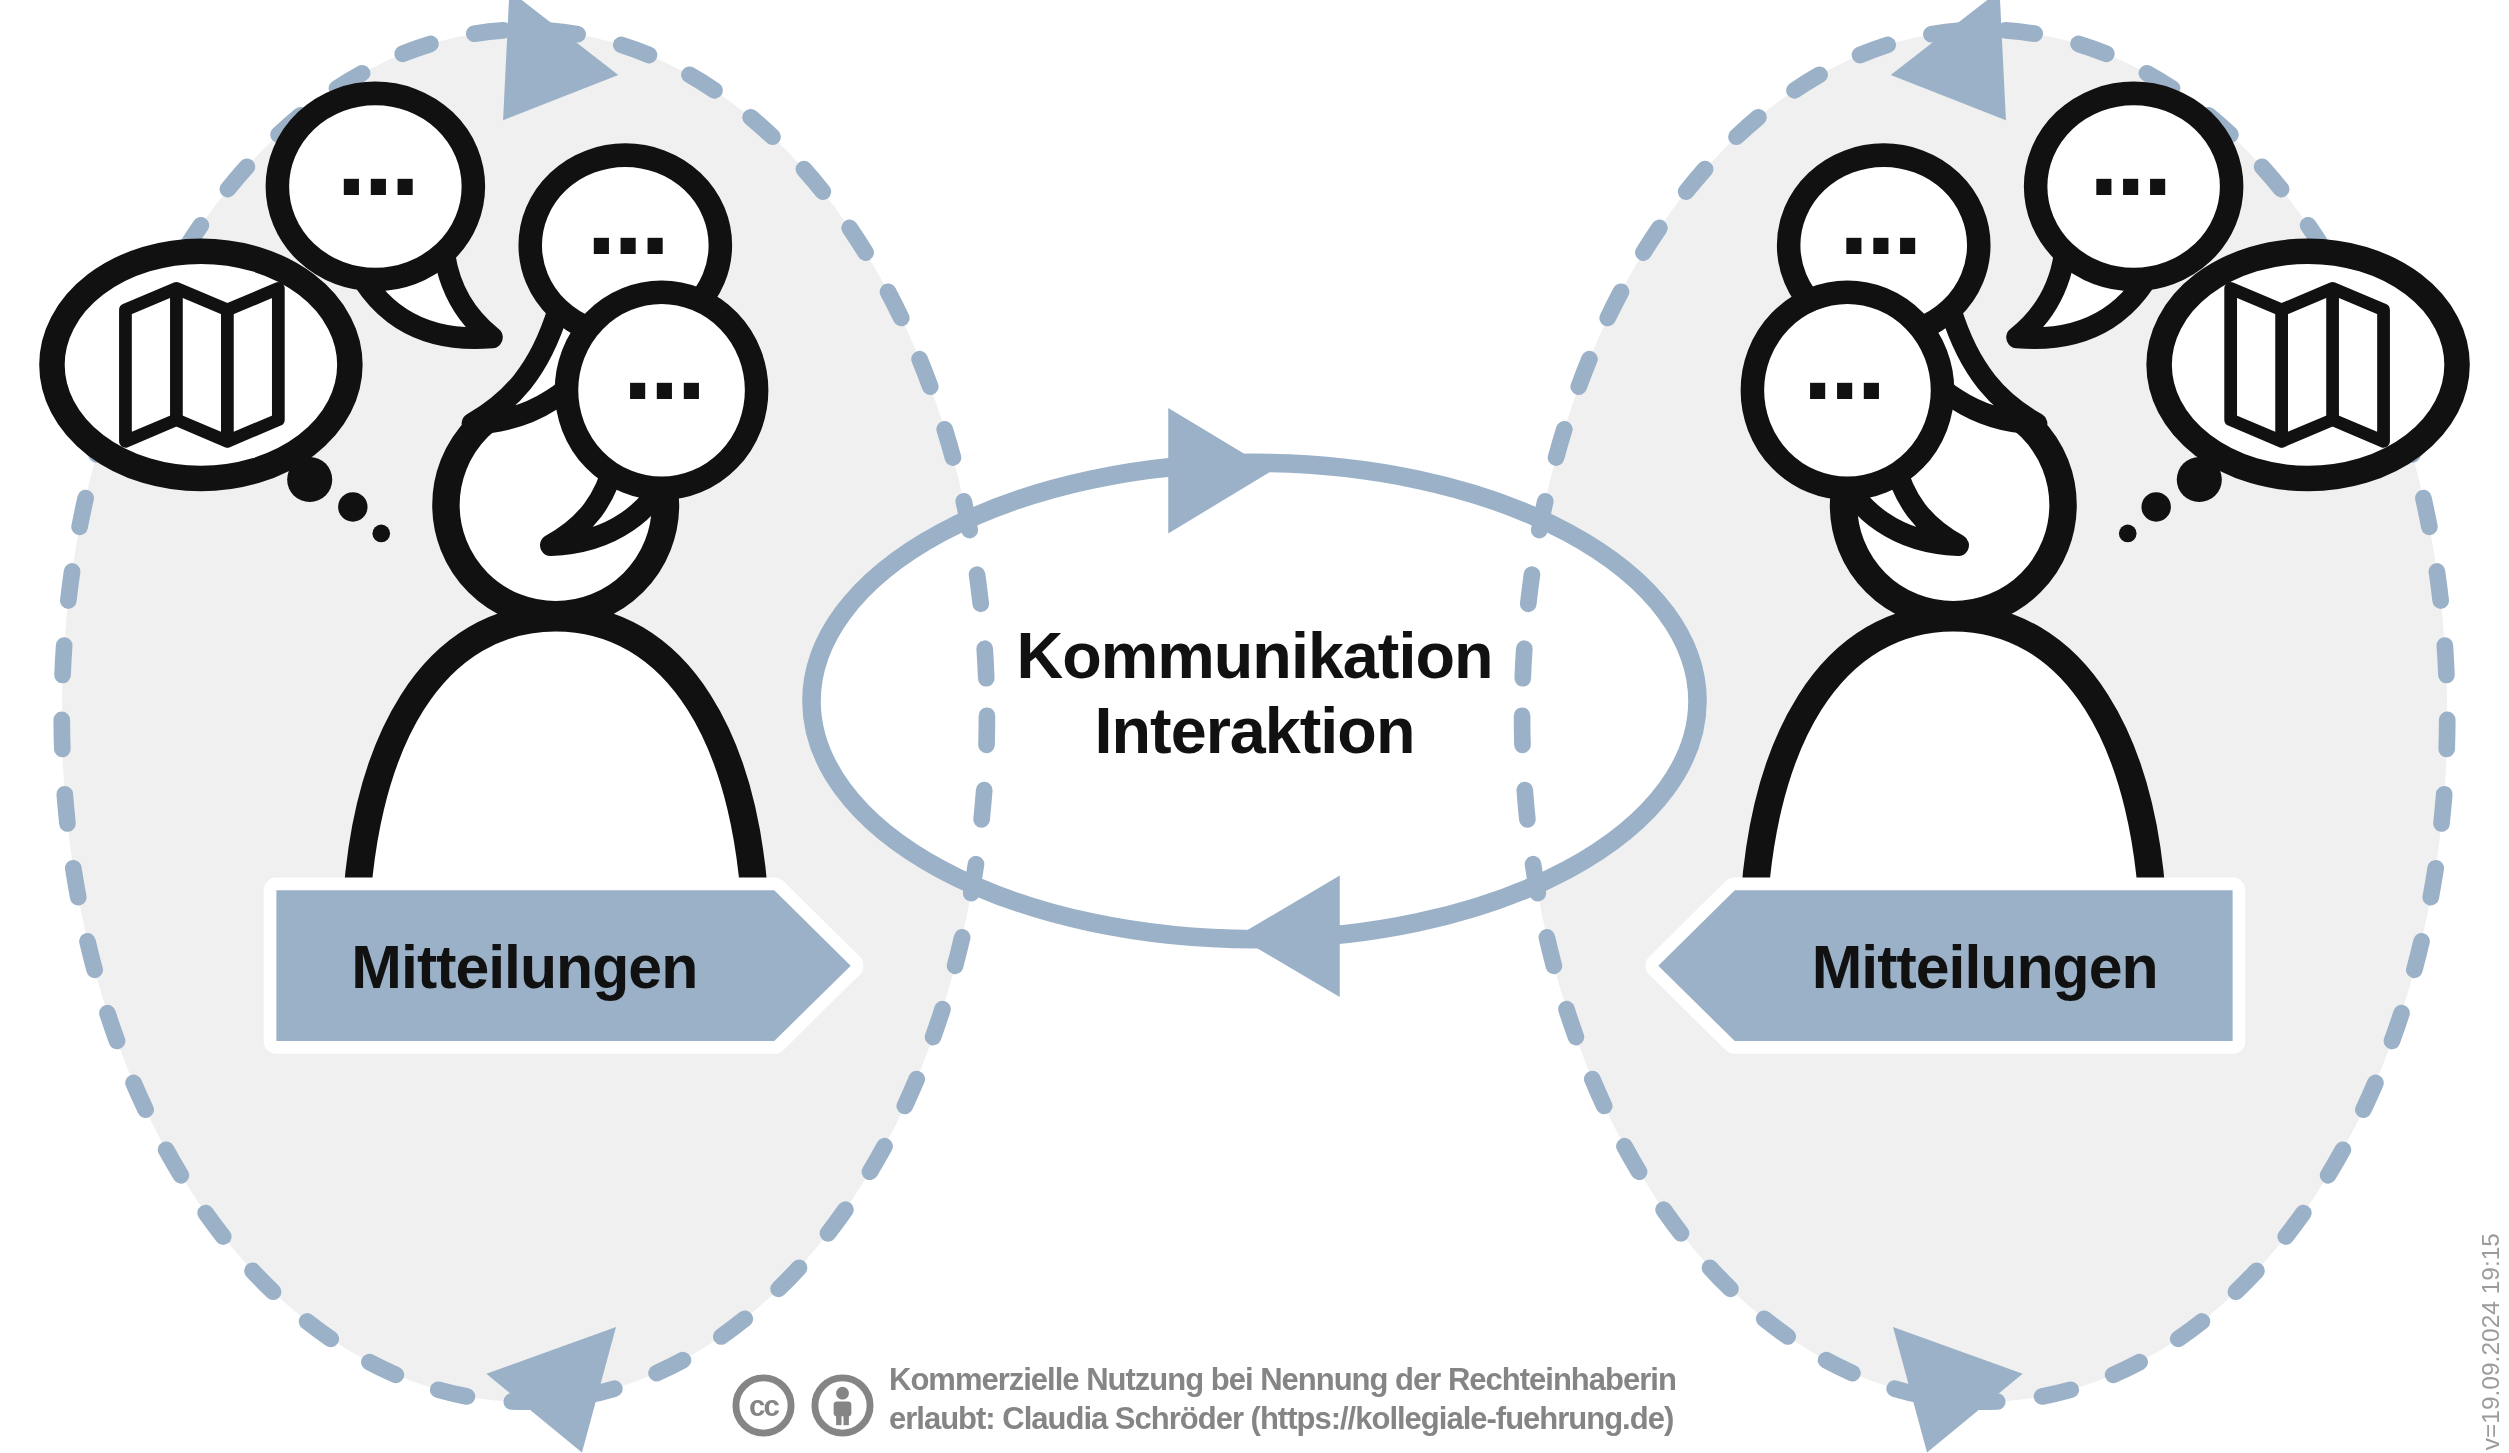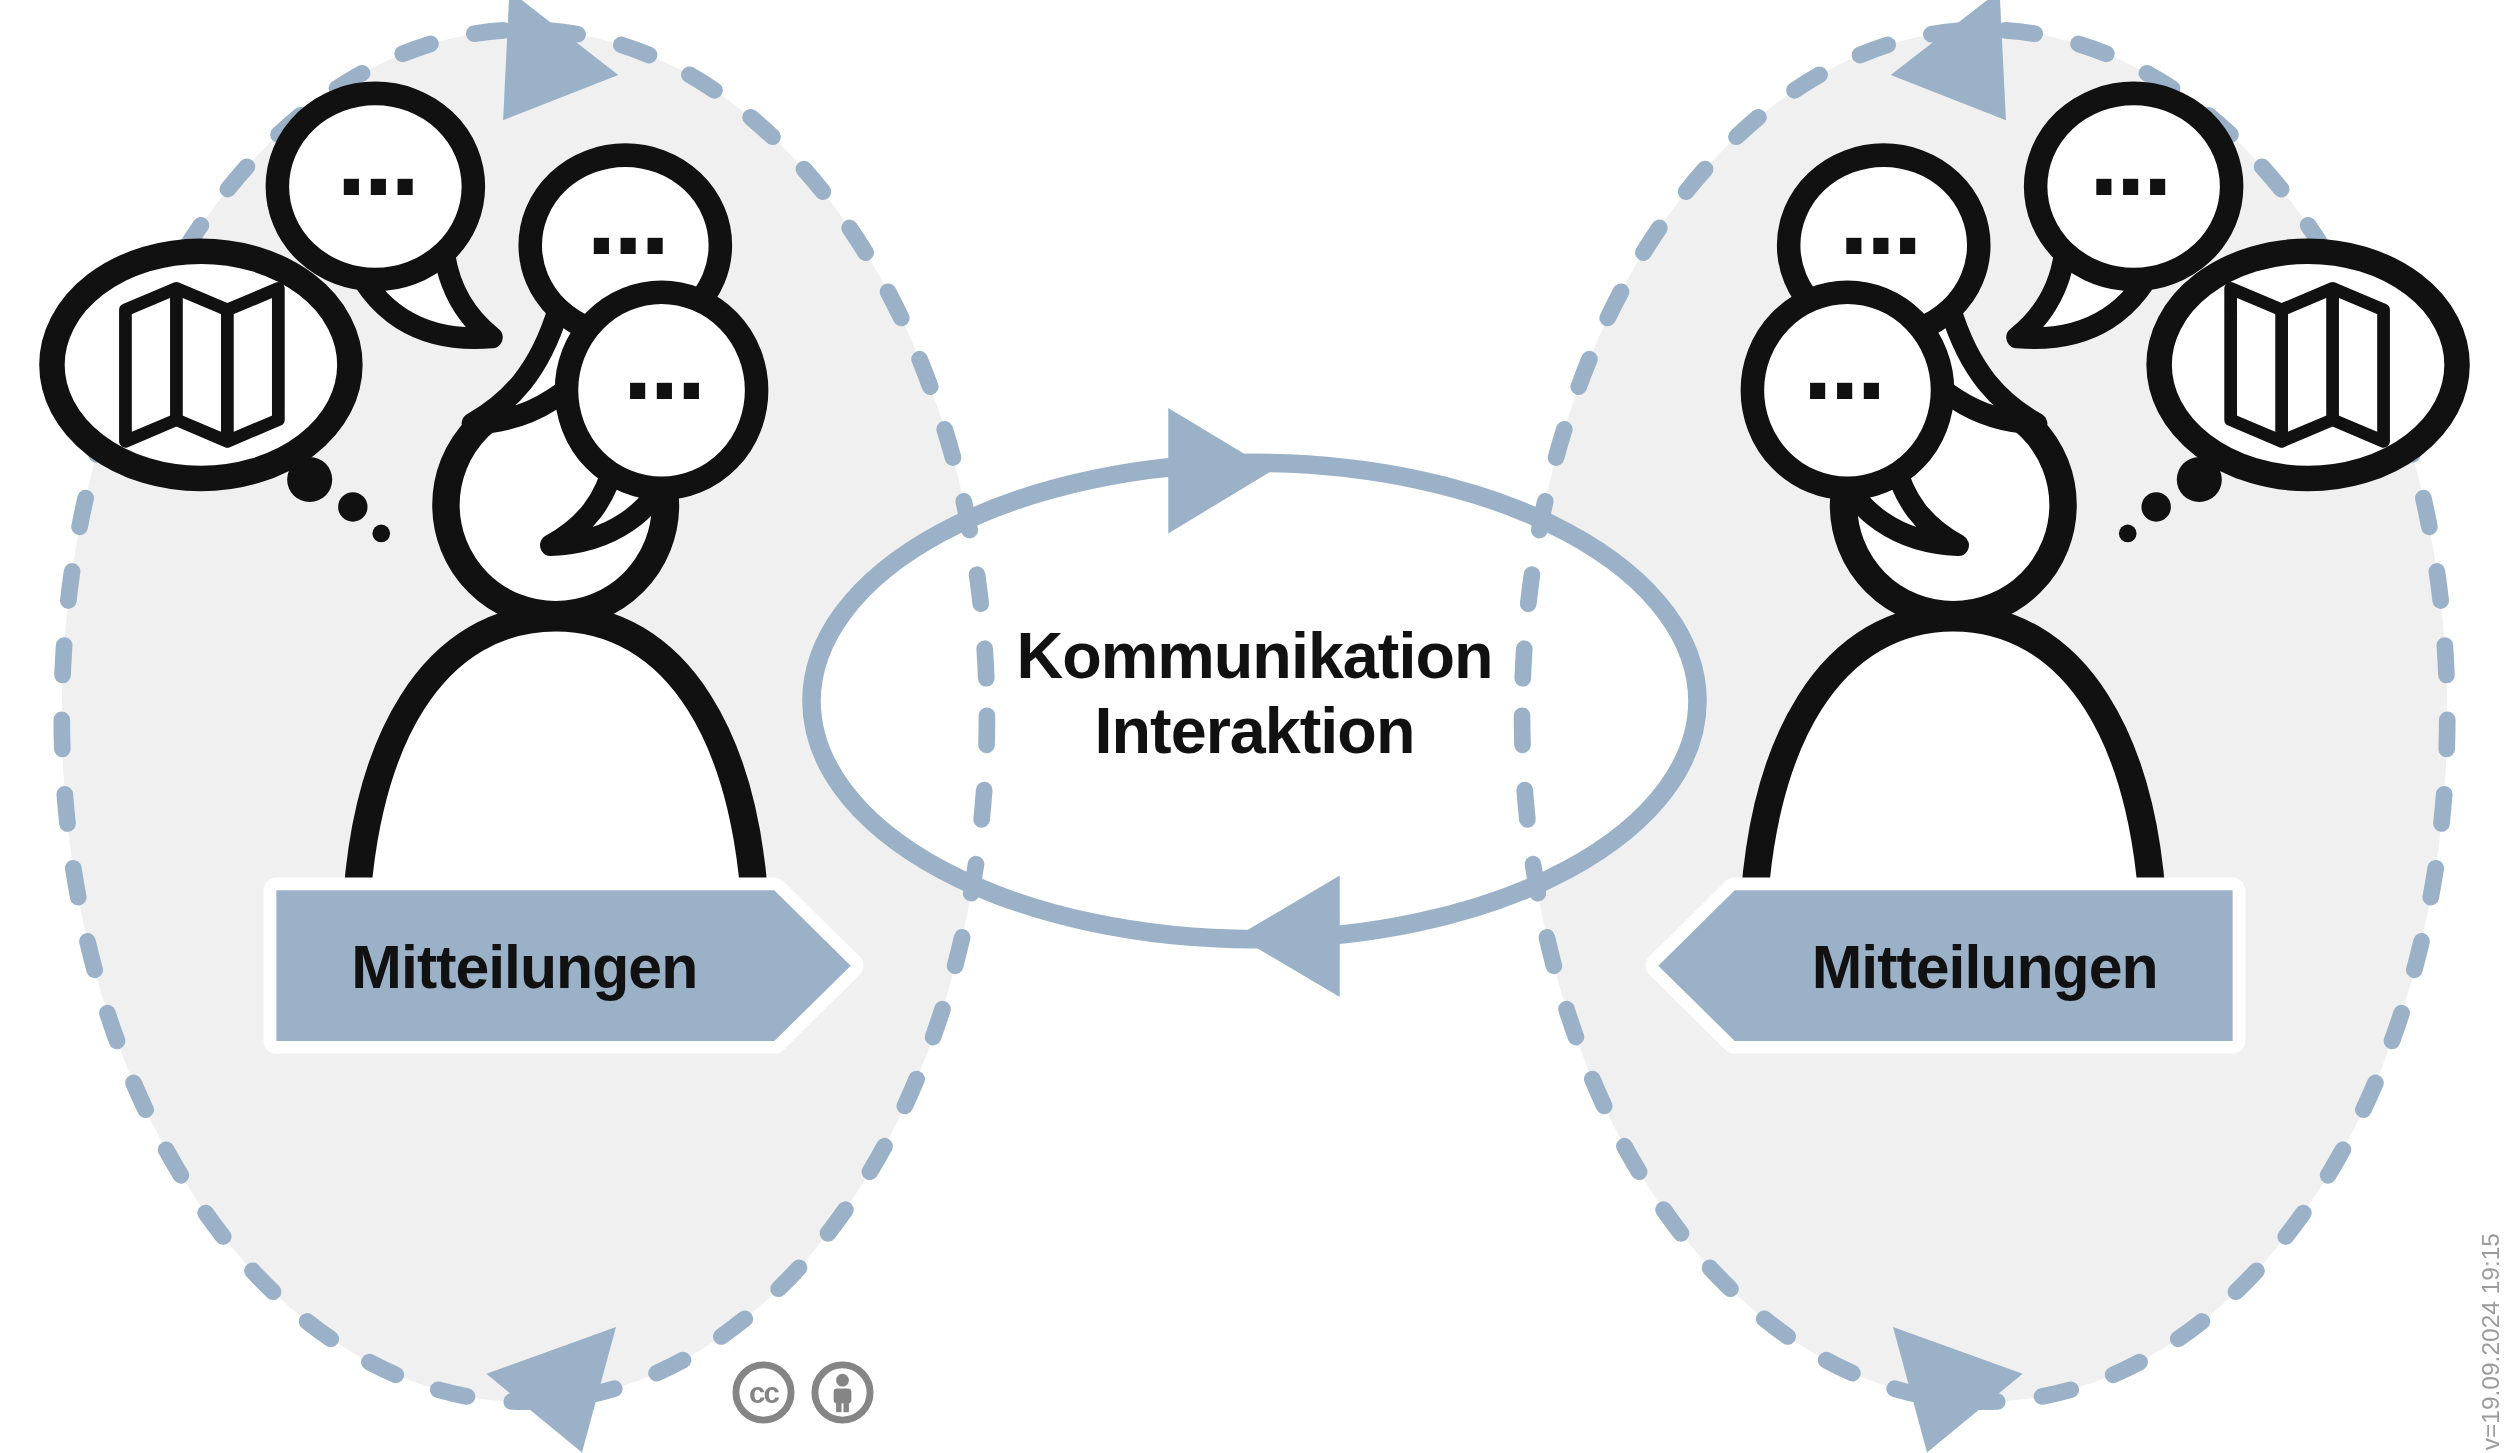--- a/index.html
+++ b/index.html
@@ -121,18 +121,22 @@
       <circle cx="33" cy="33" r="28" fill="none" stroke="#858585" stroke-width="7"></circle>
       <text class="cc-text" x="33" y="44">cc</text>
     </svg>
     <svg width="65" height="65" viewBox="0 0 66 66">
       <circle cx="33" cy="33" r="28" fill="none" stroke="#858585" stroke-width="7"></circle>
       <circle cx="33" cy="20.5" r="6.5" fill="#858585"></circle>
       <rect x="24" y="29" width="18" height="15" rx="3.5" fill="#858585"></rect>
       <rect x="26.5" y="42" width="5.5" height="11" fill="#858585"></rect>
       <rect x="34" y="42" width="5.5" height="11" fill="#858585"></rect>
     </svg>
+    <div class="license-lines">
+      <div class="license-line">Kommerzielle Nutzung bei Nennung der Rechteinhaberin</div>
+      <div class="license-line">erlaubt: Claudia Schröder (https://kollegiale-fuehrung.de)</div>
+    </div>
   </div>
 
   <div class="version-tag">v=19.09.2024 19:15</div>
 
 </div>
 
 
 </body></html>

